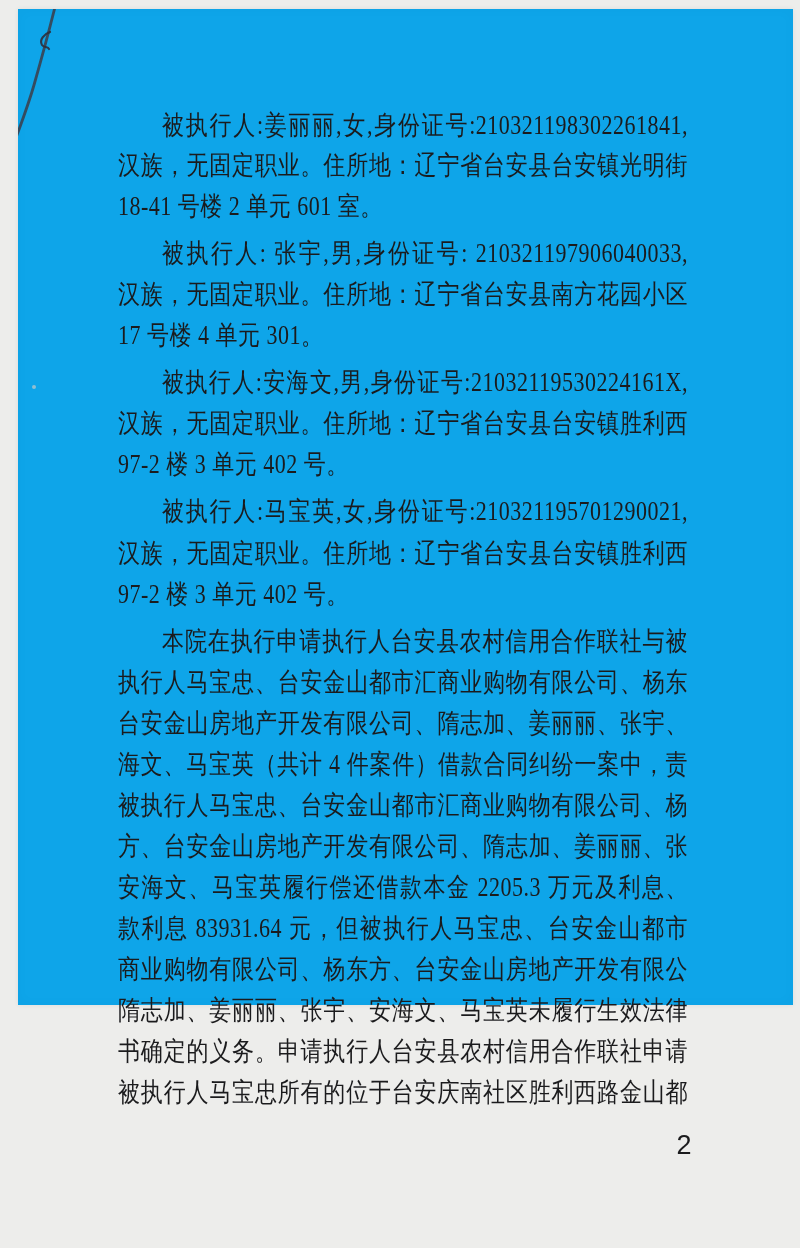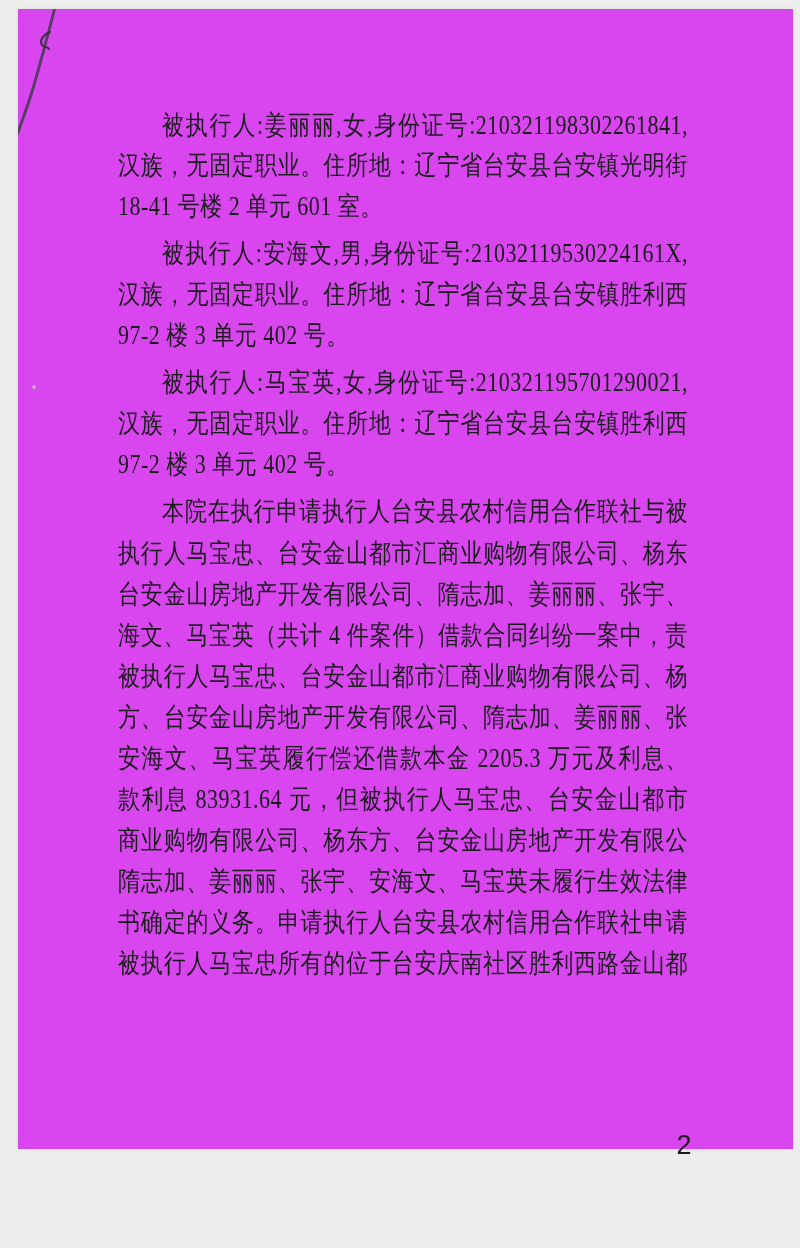--- a/index.html
+++ b/index.html
@@ -6,22 +6,22 @@
   body {
     width:800px; height:1248px;
     background:#ededeb;
     position:relative;
     overflow:hidden;
     font-family:"Liberation Serif","DejaVu Serif",serif;
   }
   .page {
     position:absolute;
     left:18px; top:9px;
-    width:775px; height:1140px;
-    background:#d946ef;
+    width:775px; height:996px;
+    background:#0ea5e9;
     box-shadow:
       0 0 5px rgba(0,0,0,0.07),
       inset 0 0 14px rgba(0,0,0,0.025);
   }
   .textblock {
     position:absolute;
     left:100px; top:95px;
     width:570px;
     color:#1b1b1d;
   }
@@ -80,20 +80,25 @@
   <div class="speck"></div>
 
   <div class="textblock">
 
     <div class="para">
       <div class="ln fill ind">被执行人:姜丽丽,女,身份证号:210321198302261841,</div>
       <div class="ln fill">汉族，无固定职业。住所地：辽宁省台安县台安镇光明街</div>
       <div class="ln end">18-41 号楼 2 单元 601 室。</div>
     </div>
 
+    <div class="para">
+      <div class="ln fill ind">被执行人: 张宇,男,身份证号: 210321197906040033,</div>
+      <div class="ln fill">汉族，无固定职业。住所地：辽宁省台安县南方花园小区</div>
+      <div class="ln end">17 号楼 4 单元 301。</div>
+    </div>
 
     <div class="para">
       <div class="ln fill ind">被执行人:安海文,男,身份证号:21032119530224161X,</div>
       <div class="ln fill">汉族，无固定职业。住所地：辽宁省台安县台安镇胜利西路</div>
       <div class="ln end">97-2 楼 3 单元 402 号。</div>
     </div>
 
     <div class="para">
       <div class="ln fill ind">被执行人:马宝英,女,身份证号:210321195701290021,</div>
       <div class="ln fill">汉族，无固定职业。住所地：辽宁省台安县台安镇胜利西路</div>

